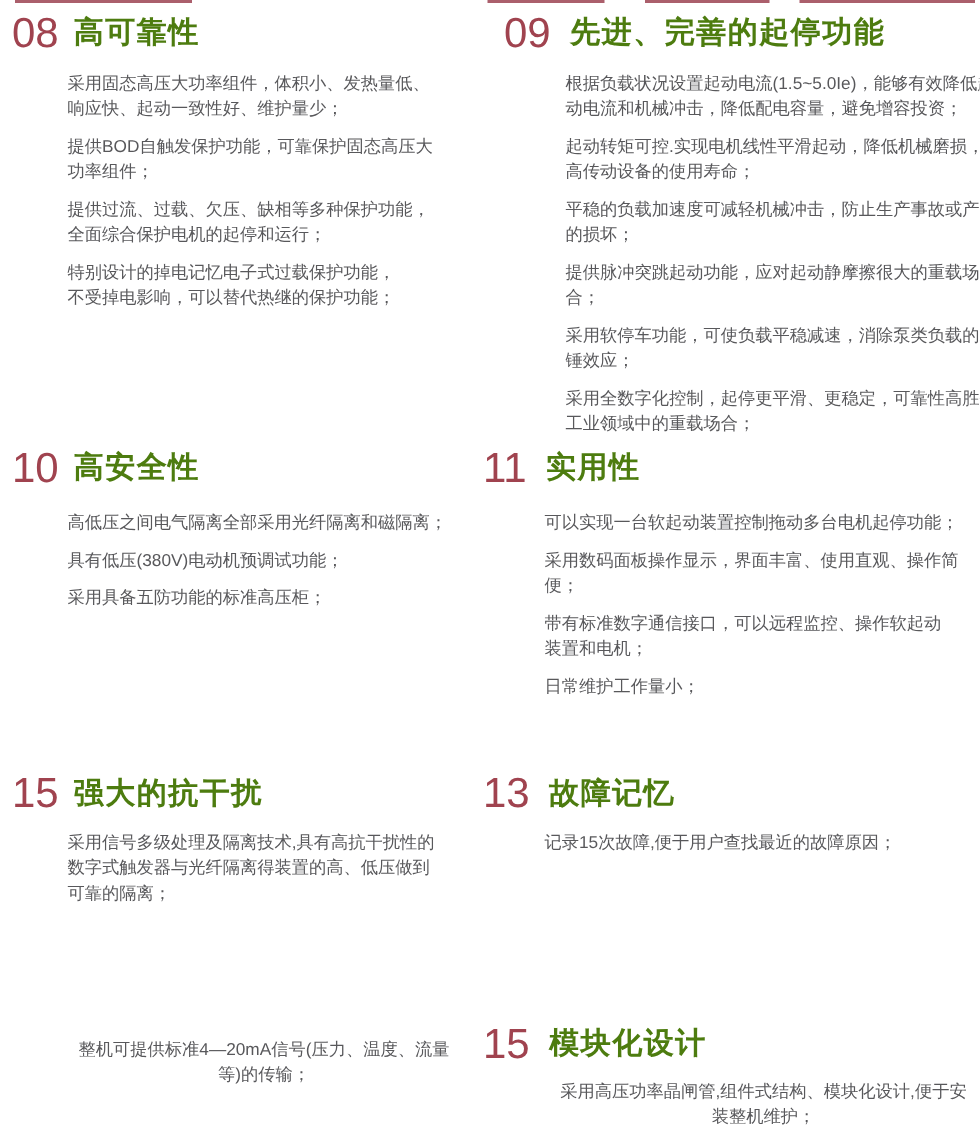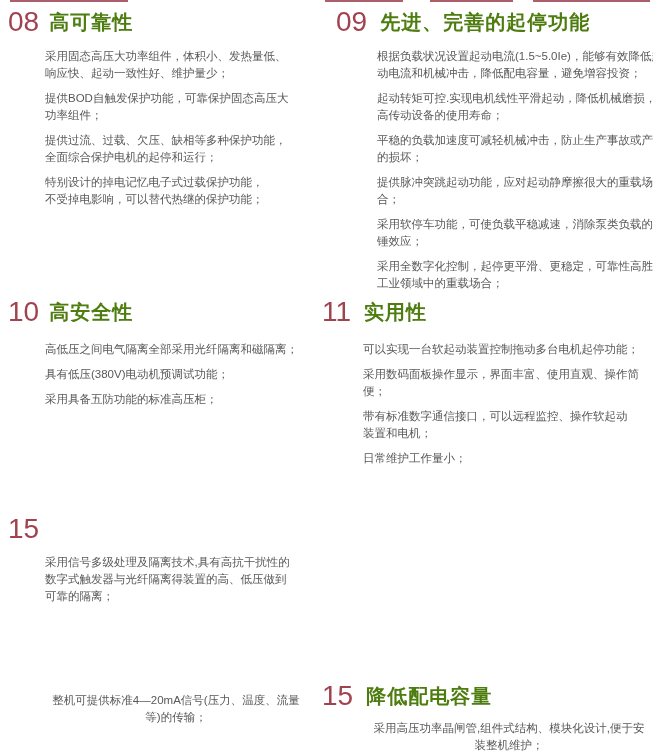--- a/index.html
+++ b/index.html
@@ -159,40 +159,50 @@
       <p>采用数码面板操作显示，界面丰富、使用直观、操作简便；</p>
       <p>带有标准数字通信接口，可以远程监控、操作软起动
 装置和电机；</p>
       <p>日常维护工作量小；</p>
     </div>
   </section>
 
   <section class="sec col-left pos-s12">
     <div class="sec-head">
       <span class="sec-num">15</span>
+      <h2 class="sec-title">强大的抗干扰</h2>
     </div>
     <div class="sec-body">
       <p>采用信号多级处理及隔离技术,具有高抗干扰性的
 数字式触发器与光纤隔离得装置的高、低压做到
 可靠的隔离；</p>
     </div>
   </section>
 
+  <section class="sec col-right pos-s13">
+    <div class="sec-head">
+      <span class="sec-num">13</span>
+      <h2 class="sec-title">故障记忆</h2>
+    </div>
+    <div class="sec-body">
+      <p>记录15次故障,便于用户查找最近的故障原因；</p>
+    </div>
+  </section>
 
   <section class="sec col-left pos-s14">
     <div class="sec-body">
       <p>整机可提供标准4—20mA信号(压力、温度、流量
 等)的传输；</p>
     </div>
   </section>
 
   <section class="sec col-right pos-s15">
     <div class="sec-head">
       <span class="sec-num">15</span>
-      <h2 class="sec-title">降低配电容量</h2>
+      <h2 class="sec-title">模块化设计</h2>
     </div>
     <div class="sec-body">
       <p>采用高压功率晶闸管,组件式结构、模块化设计,便于安
 装整机维护；</p>
     </div>
   </section>
 
 </div>
 
 </body></html>

